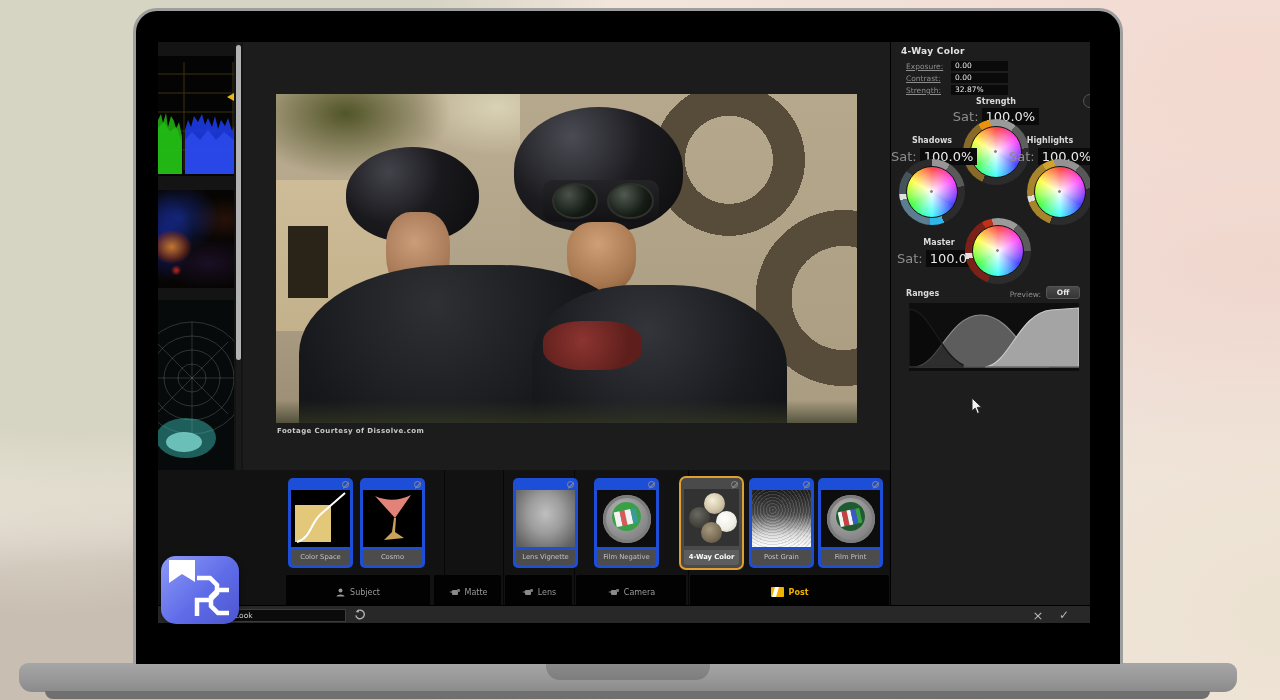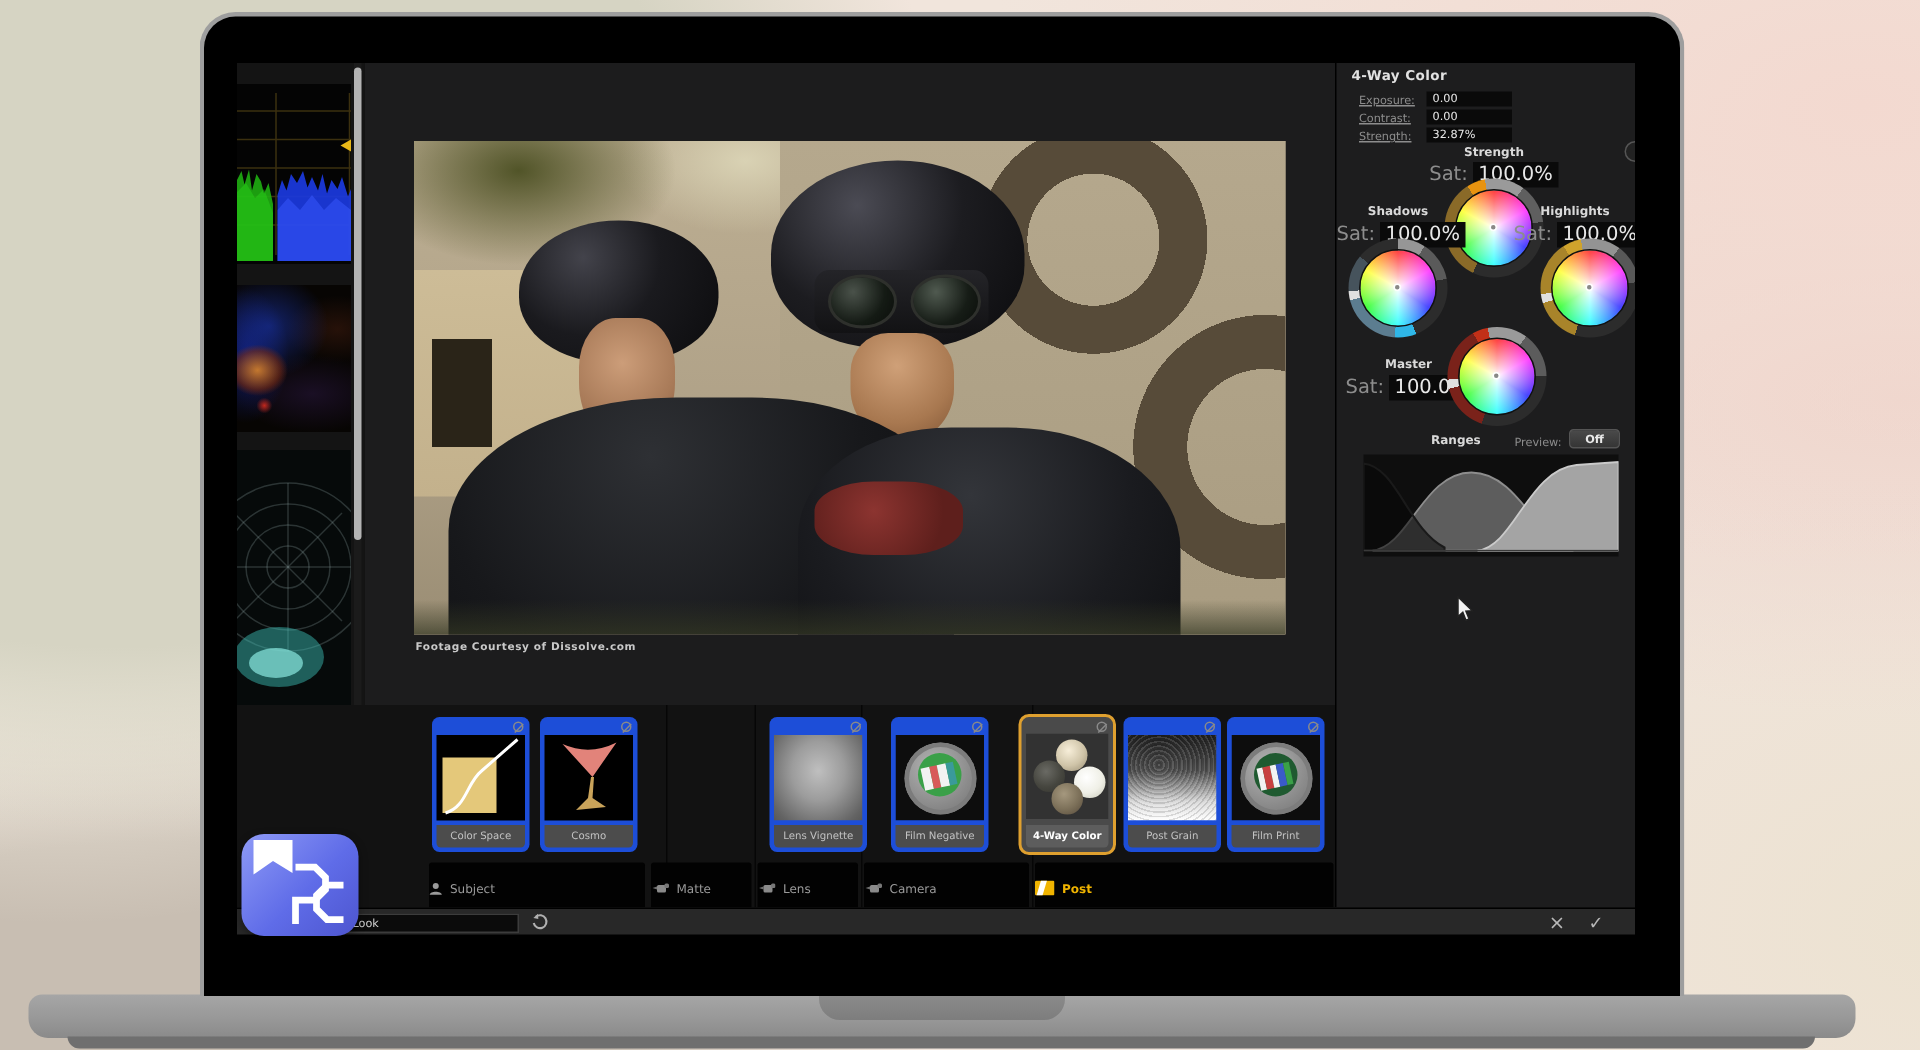--- a/index.html
+++ b/index.html
@@ -86,38 +86,38 @@
     background:
       radial-gradient(circle, rgba(255,255,255,1) 0%, rgba(255,255,255,0.65) 22%, rgba(255,255,255,0) 68%),
       conic-gradient(from 0deg, #ff4545, #ff45ff 17%, #4545ff 34%, #45ffff 50%, #45ff45 66%, #ffff45 83%, #ff4545);
     border:1px solid #111;
   }
   .dot { position:absolute; left:50%; top:50%; width:5px; height:5px; margin:-3px 0 0 -3px; border:1px solid #fff; border-radius:50%; background:rgba(60,60,60,0.6); }
   .w-shadows .ring   { background:conic-gradient(from 0deg,#969696 0 9%,#5a5a5a 9% 22%,#2c2c2c 22% 44%,#2fb7e8 44% 51%,#5c7d90 51% 71%,#e0e0e0 71% 74%,#46535c 74% 86%,#2c2c2c 86% 100%); }
   .w-midtones .ring  { background:conic-gradient(from 0deg,#9a9a9a 0 10%,#5f5f5f 10% 23%,#2c2c2c 23% 57%,#8a6a28 57% 71%,#e0e0e0 71% 74%,#8a6a28 74% 91%,#e8930f 91% 97%,#9a9a9a 97% 100%); }
   .w-highlights .ring{ background:conic-gradient(from 0deg,#939393 0 10%,#585858 10% 23%,#2c2c2c 23% 55%,#a8842a 55% 70%,#e0e0e0 70% 73%,#a8842a 73% 91%,#cfa32c 91% 97%,#939393 97% 100%); }
   .w-master .ring    { background:conic-gradient(from 0deg,#9a9a9a 0 10%,#5c5c5c 10% 25%,#2c2c2c 25% 55%,#7a221a 55% 71%,#e0e0e0 71% 74%,#7a221a 74% 92%,#c23018 92% 97%,#9a9a9a 97% 100%); }
-  .ranges-label { position:absolute; left:15px; top:247px; font-size:8px; font-weight:bold; color:#d9d9d9;margin-left:48px; }
+  .ranges-label { position:absolute; left:15px; top:247px; font-size:8px; font-weight:bold; color:#d9d9d9; }
   .preview-label { position:absolute; left:80px; top:248px; width:70px; text-align:right; font-size:7.5px; color:#8d8d8d; }
   .off-btn { position:absolute; left:155px; top:244px; width:34px; height:13px; background:linear-gradient(#4a4a4a,#353535); border:1px solid #555; border-radius:3px; color:#e8e8e8; font-size:7.5px; font-weight:bold; text-align:center; line-height:11px; }
   .ranges-graph { position:absolute; left:18px; top:261px; width:170px; height:68px; background:#0e0e0e; }
   .panel-handle { position:absolute; right:-7px; top:52px; width:14px; height:14px; border-radius:50%; background:#222; border:1px solid #555; }
 
   
   .toolstrip { position:absolute; left:0; top:428px; width:732px; height:135px; background:#121212; }
   .ts-div { position:absolute; top:0; width:1px; height:135px; background:#060606; }
   .card { position:absolute; top:8px; width:65px; height:90px; background:#1d4ed8; border-radius:5px; }
   .card-img { position:absolute; left:3px; top:12px; right:3px; height:57px; background:#000; overflow:hidden; }
   .card-label { position:absolute; left:3px; right:3px; bottom:3px; height:15px; background:#4c4c4c; border-radius:0 0 3px 3px; color:#c2c2c2; font-size:6.8px; text-align:center; line-height:15px; white-space:nowrap; }
   .slash { position:absolute; right:4px; top:3px; width:7px; height:7px; border:1px solid #8a8a8a; border-radius:50%; }
   .slash::after { content:""; position:absolute; left:-1px; top:2.5px; width:8px; height:1px; background:#8a8a8a; transform:rotate(-45deg); }
   .card.sel { top:6px; height:94px; border:2px solid #dfa02f; border-radius:7px; background:#4a4a4a; }
   .card.sel .card-img { top:11px; }
   .card.sel .card-label { background:#5d5d5d; color:#fff; font-weight:bold; }
-  .tab { position:absolute; top:105px; height:34px; background:#020202; border-radius:2px; display:flex; align-items:center; justify-content:flex-start; gap:5px; color:#9a9a9a; font-size:8px; }
+  .tab { position:absolute; top:105px; height:34px; background:#020202; border-radius:2px; display:flex; align-items:center; justify-content:center; gap:5px; color:#9a9a9a; font-size:8px; }
   .tab svg { display:block; }
   .tab-post { color:#f0b400; font-weight:bold; }
 
   
   .sq { position:absolute; left:4px; bottom:5px; width:36px; height:37px; background:#e4c87a; }
   .vignette { width:100%; height:100%; background:radial-gradient(ellipse at 50% 42%, #bfbfbf 0%, #9c9c9c 42%, #646464 86%, #585858 100%); }
   .grain { width:100%; height:100%;
     background-image:
       repeating-radial-gradient(circle at 35% 35%, rgba(255,255,255,0.12) 0 1px, rgba(0,0,0,0.12) 1px 2px, rgba(0,0,0,0) 2px 3px),
       linear-gradient(180deg,#1e1e1e 0%,#4e4e4e 42%,#dadada 78%,#fff 100%); }

